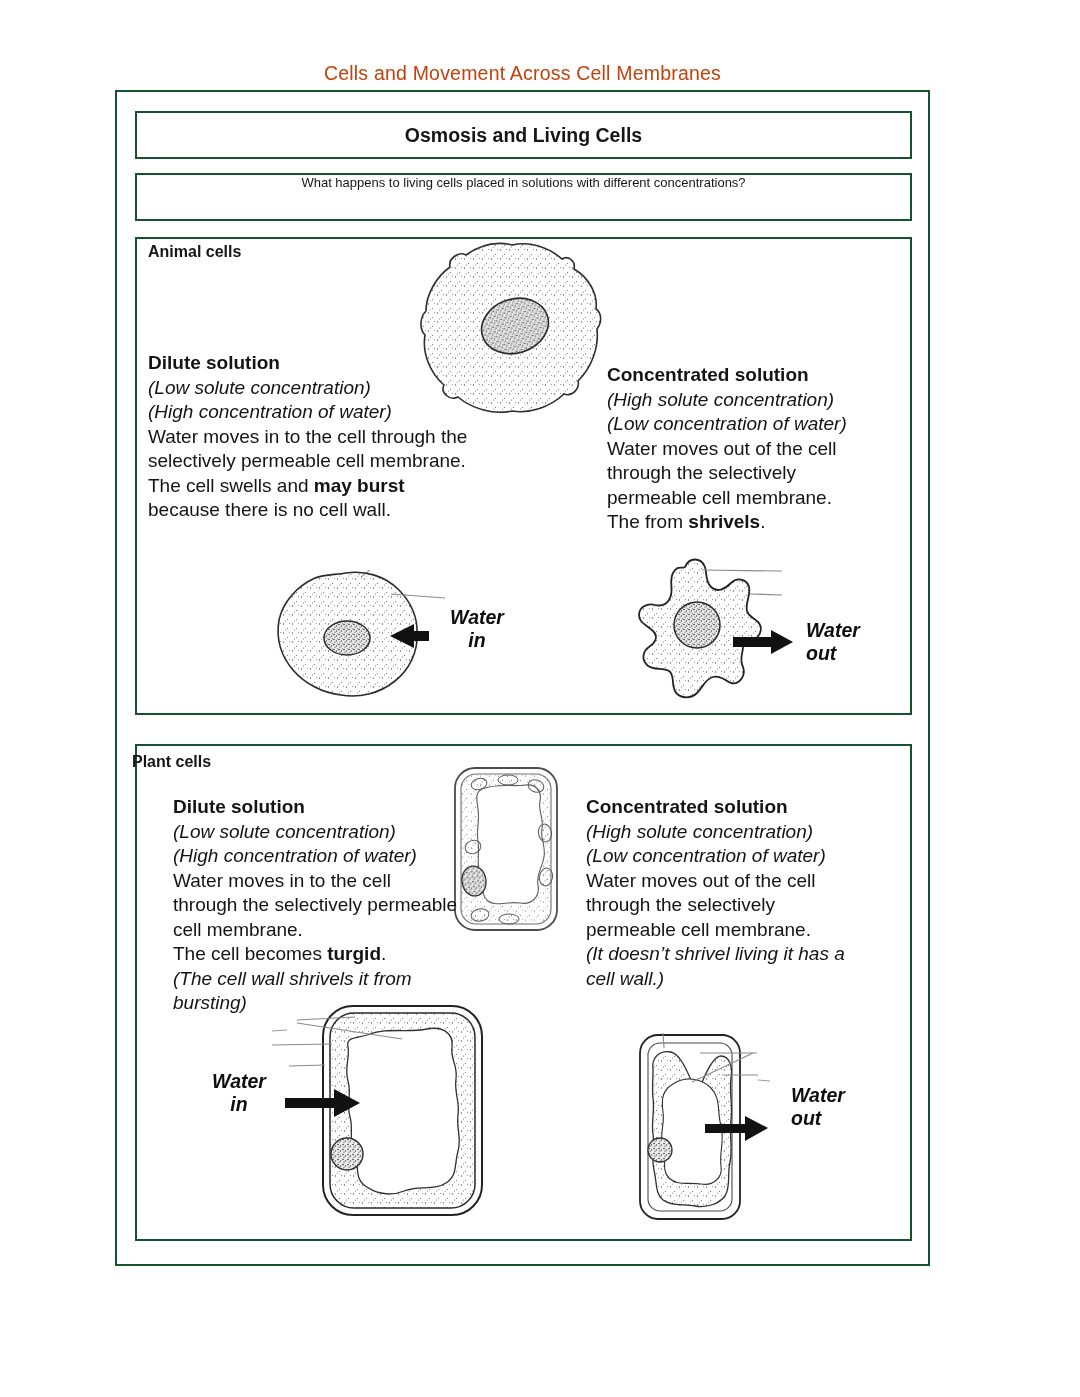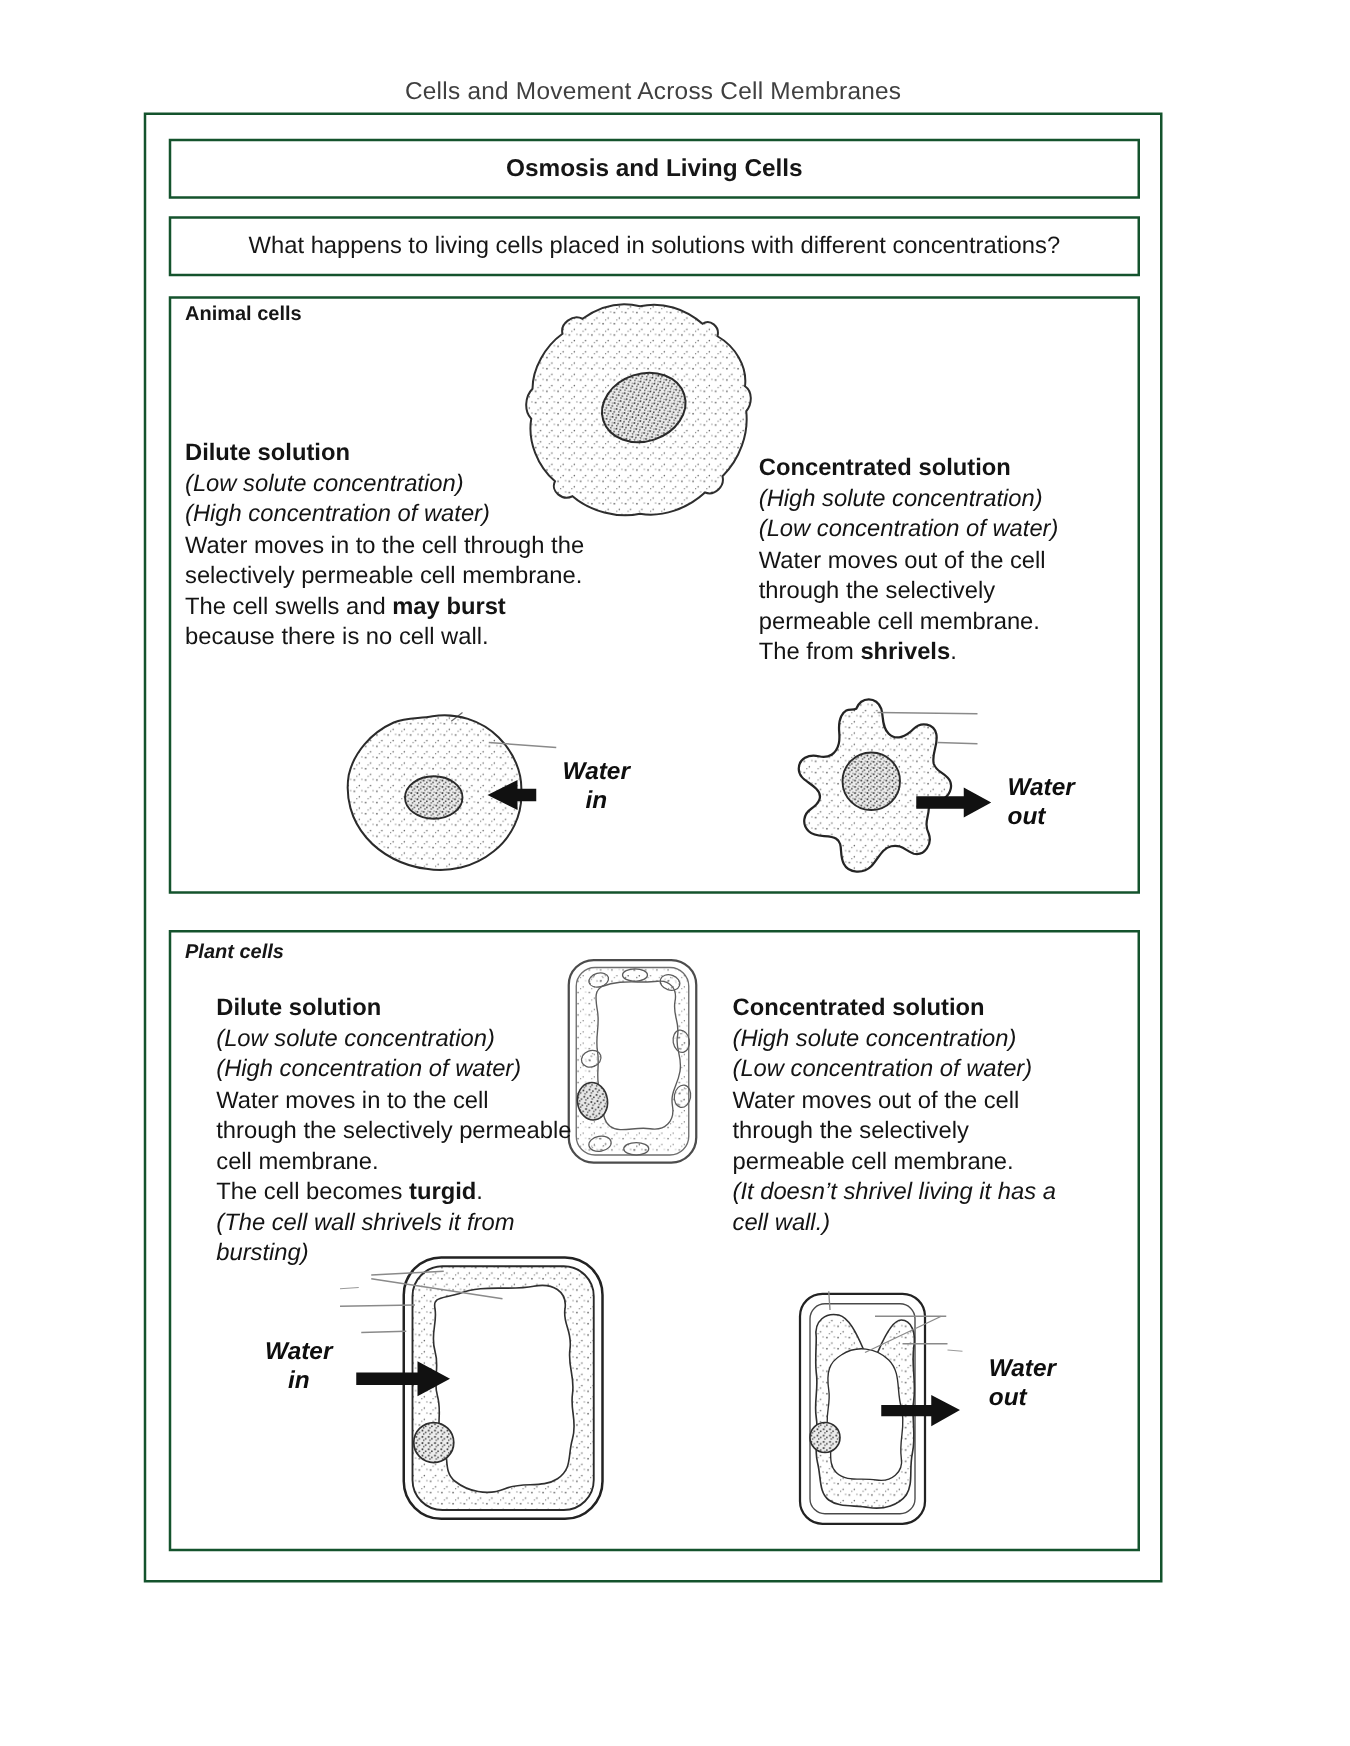--- a/index.html
+++ b/index.html
@@ -3,23 +3,23 @@
 <meta charset="utf-8">
 <style>
   * { margin:0; padding:0; box-sizing:border-box; }
   html,body { background:#ffffff; }
   .page {
     position:relative; width:1080px; height:1397px; background:#ffffff;
     font-family:"Liberation Sans", sans-serif; color:#161616; overflow:hidden;
   }
   .abs { position:absolute; }
   .box { border:2px solid #14532d; background:#ffffff; }
-  .page-title { font-size:19.5px; text-align:center; color:#404040; letter-spacing:0.2px; }
+  .page-title { font-size:19.5px; text-align:center; color:#c2410c; letter-spacing:0.2px; }
   .banner { display:flex; align-items:center; justify-content:center; font-size:19.5px; font-weight:700; }
-  .question { display:flex; align-items:center; justify-content:center; font-size:19px; }
+  .question { display:flex; justify-content:center; font-size:13px; }
   .sec-title { font-size:16px; font-weight:700; }
   .col { font-size:19px; line-height:24.5px; color:#141414; }
   .b { font-weight:700; }
   .i { font-style:italic; }
   .water { font-size:19.5px; font-weight:700; font-style:italic; line-height:23px; color:#0e0e0e; }
   .water.center { text-align:center; }
   svg { display:block; }
 </style>
 </head>
 <body>
@@ -138,21 +138,21 @@
     <polygon points="100,84 138,84 138,77 160,89 138,101 138,94 100,94" fill="#111111"></polygon>
   </svg>
 
   <div class="abs water" style="left:806px; top:619px;">
     <div>Water</div>
     <div>out</div>
   </div>
 
   <div class="abs box" style="left:135px; top:744px; width:777px; height:497px;"></div>
 
-  <div class="abs sec-title" style="left:148px; top:753px;font-style:italic;">Plant cells</div>
+  <div class="abs sec-title" style="left:132px; top:753px;">Plant cells</div>
 
   <svg class="abs" style="left:452px; top:765px;" width="108" height="168" viewBox="0 0 108 168">
     <defs>
       <pattern id="dl4" width="9" height="9" patternUnits="userSpaceOnUse">
         <circle cx="1.5" cy="2" r="0.6" fill="#6a6a6a"></circle>
           <circle cx="5.5" cy="6.5" r="0.55" fill="#777"></circle>
         <circle cx="7.5" cy="1.5" r="0.45" fill="#888"></circle>
           <circle cx="3.5" cy="8" r="0.45" fill="#777"></circle>
       </pattern>
       <pattern id="dd4" width="5" height="5" patternUnits="userSpaceOnUse">

